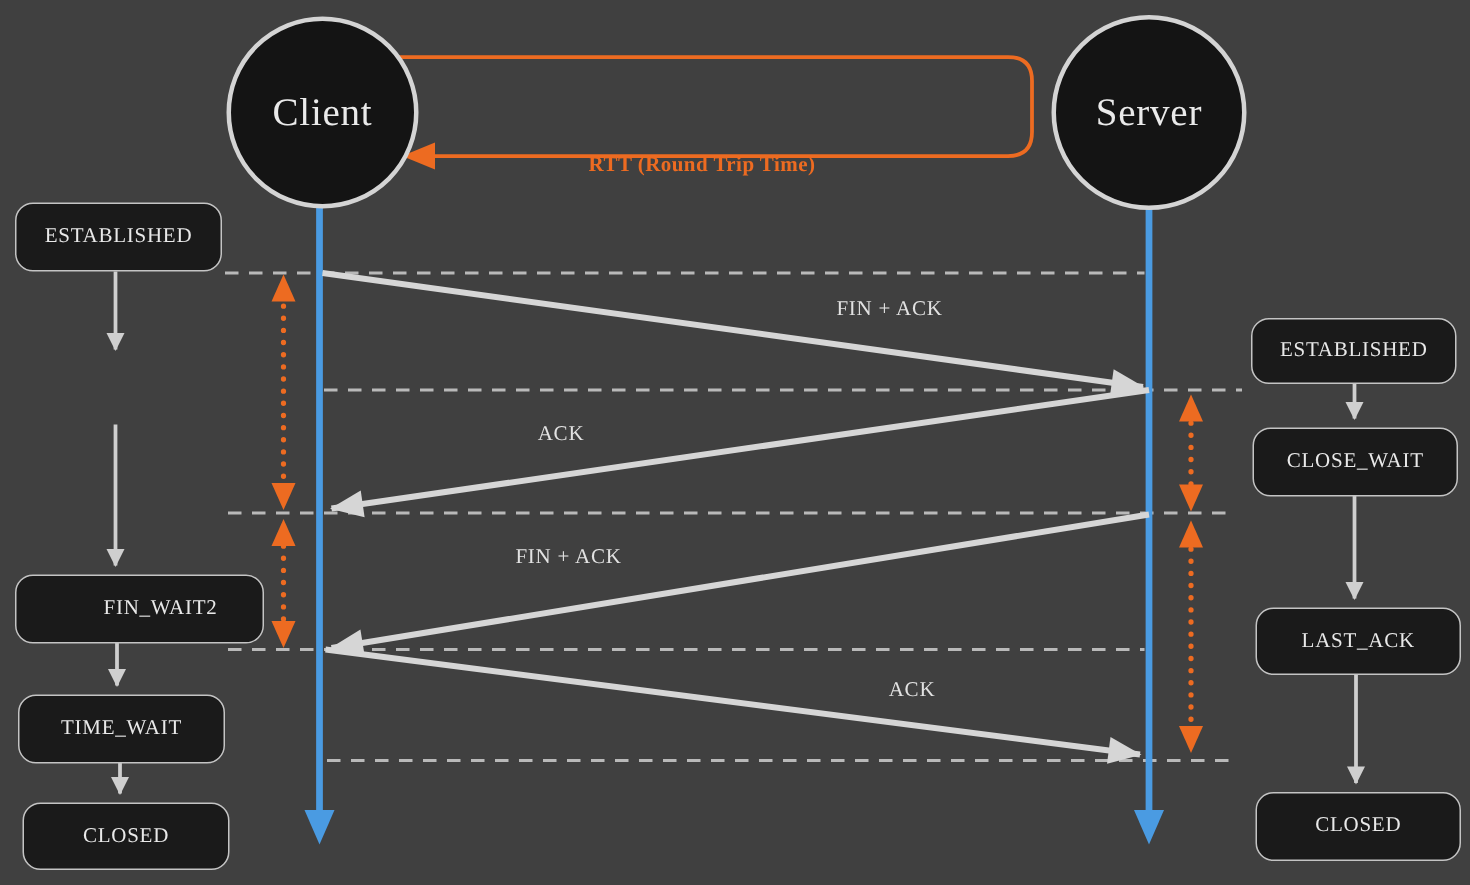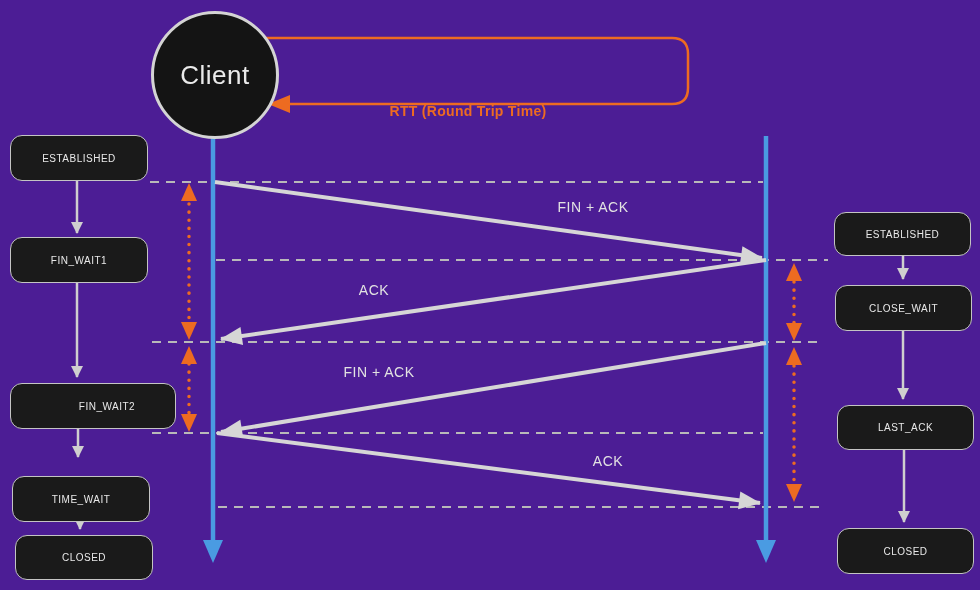--- a/index.html
+++ b/index.html
@@ -1,29 +1,29 @@
 <!DOCTYPE html>
 <html><head>
 <meta charset="utf-8">
 <style>
   html,body{margin:0;padding:0;background:#141414;}
   .stage{
-    position:relative;width:980px;height:590px;background:#4c1d95;
-    font-family:Liberation Sans, sans-serif;overflow:hidden;
+    position:relative;width:980px;height:590px;background:#404040;
+    font-family:Liberation Serif, serif;overflow:hidden;
   }
   .stage svg{position:absolute;left:0;top:0;}
   .actor{
     position:absolute;border:3px solid #d4d4d4;border-radius:50%;
     background:#141414;display:flex;align-items:center;justify-content:center;
     color:#eaeaea;font-size:26px;letter-spacing:.5px;
   }
   .state-box{
     position:absolute;border:1.5px solid #c4c4c4;border-radius:12px;
     background:#1a1a1a;display:flex;align-items:center;justify-content:center;
-    color:#e9e9e9;font-size:10px;letter-spacing:.5px;white-space:nowrap;
+    color:#e9e9e9;font-size:14px;letter-spacing:.5px;white-space:nowrap;
   }
   .msg-label{
     position:absolute;transform:translate(-50%,-50%);
     color:#e2e2e2;font-size:14px;letter-spacing:.5px;white-space:nowrap;
   }
   .rtt-label{
     position:absolute;transform:translate(-50%,-50%);
     color:#ed6b21;font-size:14px;font-weight:600;letter-spacing:.3px;white-space:nowrap;
   }
 </style>
@@ -96,27 +96,29 @@
       <line x1="215" y1="182" x2="762" y2="258" marker-end="url(#mBig)"></line>
       <line x1="766" y1="260" x2="221" y2="339" marker-end="url(#mBig)"></line>
       <line x1="766" y1="343" x2="221" y2="432" marker-end="url(#mBig)"></line>
       <line x1="217" y1="433" x2="760" y2="503" marker-end="url(#mBig)"></line>
     </g>
   </svg>
 
   <div class="actor" style="left:151px;top:11px;width:122px;height:122px;">
     <span>Client</span>
   </div>
+  <div class="actor" style="left:701px;top:10px;width:124px;height:124px;">
+    <span>Server</span>
+  </div>
 
   <div class="rtt-label" style="left:468px;top:71px;margin-top:40px;">RTT (Round Trip Time)</div>
 
   <div class="state-box" style="left:10px;top:135px;width:136px;height:44px;">ESTABLISHED</div>
-  <div class="state-box" style="left:10px;top:237px;width:136px;height:44px;">FIN_WAIT1</div>
   <div class="state-box" style="left:10px;top:383px;width:136px;height:44px;padding-left:28px;">FIN_WAIT2</div>
-  <div class="state-box" style="left:12px;top:476px;width:136px;height:44px;">TIME_WAIT</div>
+  <div class="state-box" style="left:12px;top:463px;width:136px;height:44px;">TIME_WAIT</div>
   <div class="state-box" style="left:15px;top:535px;width:136px;height:43px;">CLOSED</div>
 
   <div class="state-box" style="left:834px;top:212px;width:135px;height:42px;">ESTABLISHED</div>
   <div class="state-box" style="left:835px;top:285px;width:135px;height:44px;">CLOSE_WAIT</div>
   <div class="state-box" style="left:837px;top:405px;width:135px;height:43px;text-align:center;">LAST_ACK</div>
   <div class="state-box" style="left:837px;top:528px;width:135px;height:44px;">CLOSED</div>
 
   <div class="msg-label" style="left:593px;top:207px;">FIN + ACK</div>
   <div class="msg-label" style="left:374px;top:290px;">ACK</div>
   <div class="msg-label" style="left:379px;top:372px;">FIN + ACK</div>

